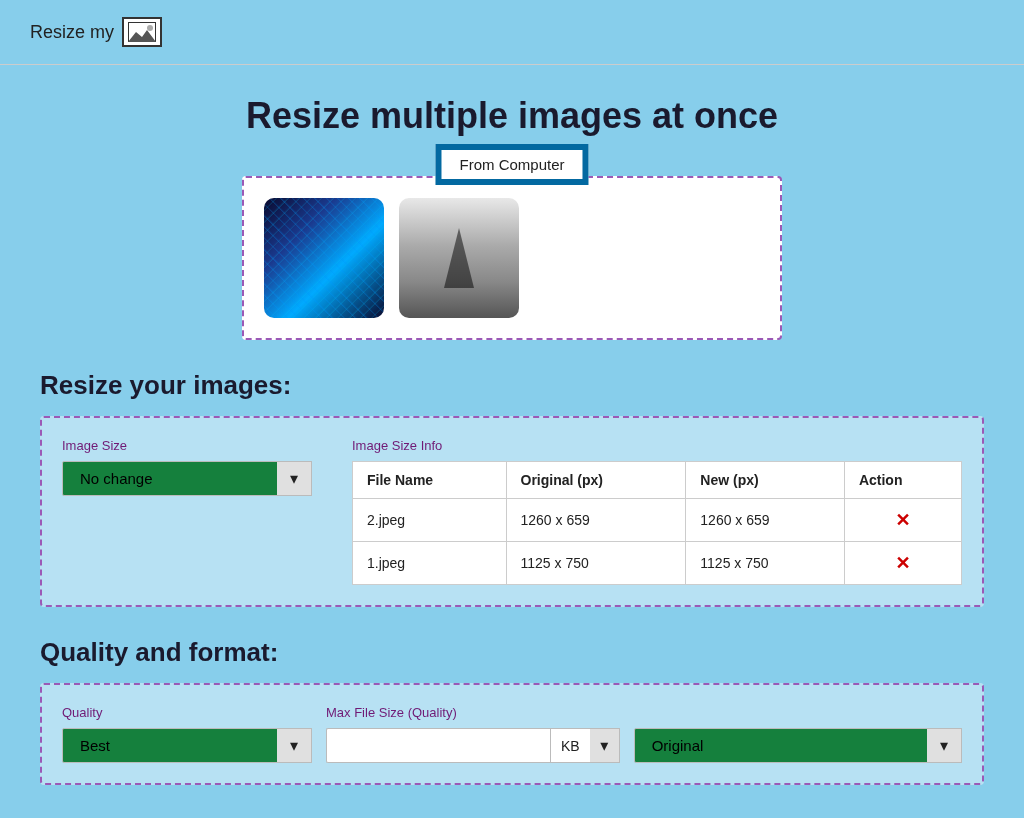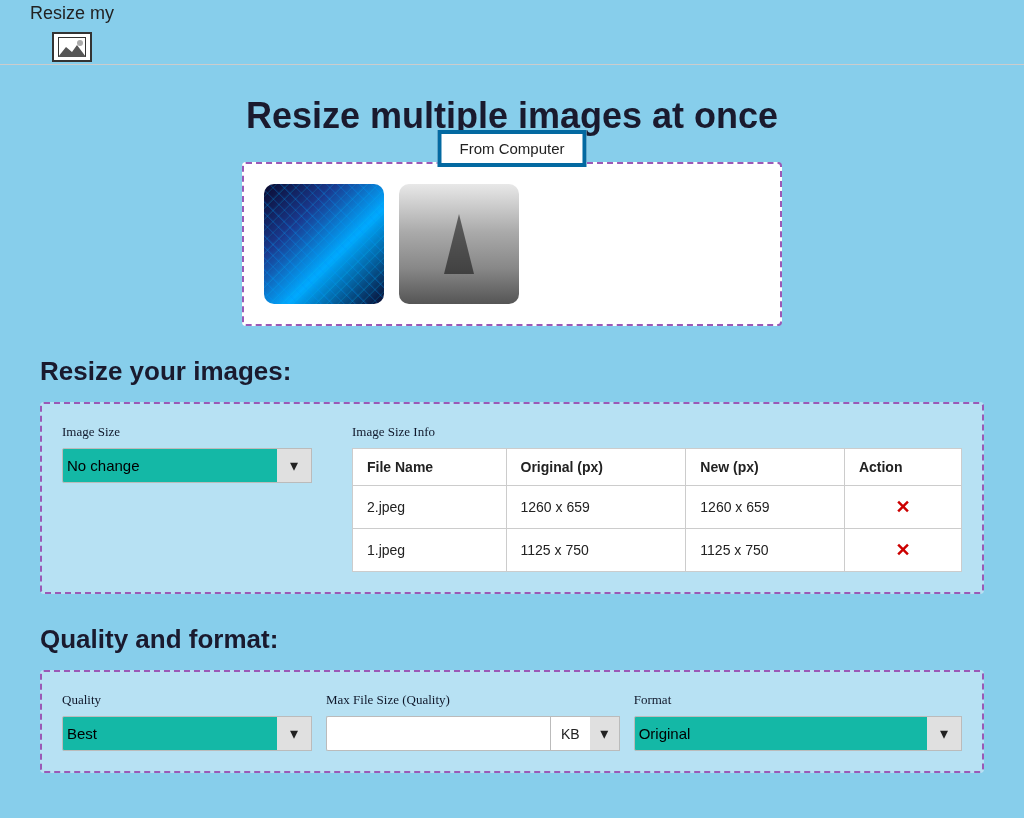--- a/index.html
+++ b/index.html
@@ -19,21 +19,20 @@
       height: 65px;
       border-bottom: 1px solid #ccc;
     }
     .navbar-brand {
       display: flex;
       align-items: center;
       gap: 8px;
       font-size: 18px;
       font-weight: 400;
       color: #222;
-      flex-direction: column;
     }
     .brand-logo {
       width: 40px;
       height: 30px;
       border: 2px solid #333;
       display: flex;
       align-items: center;
       justify-content: center;
       background: white;
     }
@@ -62,40 +61,40 @@
     
     .main-content {
       padding: 30px 40px;
     }
 
     .page-title {
       text-align: center;
       font-size: 36px;
       font-weight: 700;
       color: #1a1a2e;
-      margin-bottom: 25px;
+      margin-bottom: 39px;
     }
 
     
     .upload-section {
       display: flex;
       justify-content: center;
       margin-bottom: 30px;
     }
     .upload-container {
       position: relative;
       width: 540px;
     }
     .from-computer-tab {
       position: absolute;
       top: -32px;
       left: 50%;
       transform: translateX(-50%);
       background: white;
-      border: 4px solid #0369a1;
+      border: 6px solid #0369a1;
       padding: 6px 18px;
       font-size: 15px;
       cursor: pointer;
       z-index: 10;
     }
     .upload-dropzone {
       border: 2px dashed #9b59b6;
       background: white;
       border-radius: 4px;
       min-height: 160px;
@@ -162,34 +161,33 @@
     .resize-inner {
       display: flex;
       gap: 40px;
       align-items: flex-start;
     }
     .image-size-panel {
       flex: 0 0 250px;
     }
     .panel-label {
       font-size: 13px;
-      color: #0f172a;
+      color: #701a75;
       margin-bottom: 8px;
-      font-family: Liberation Serif, serif;
     }
     .select-wrapper {
       position: relative;
       display: flex;
     }
     .select-field {
       width: 100%;
-      padding: 8px 4px;
+      padding: 8px 17px;
       font-size: 15px;
       border: 1px solid #bbb;
-      background: #14b8a6;
+      background: #15803d;
       appearance: none;
       cursor: pointer;
       border-radius: 2px;
     }
     .select-arrow {
       position: absolute;
       right: 0;
       top: 0;
       bottom: 0;
       width: 35px;
@@ -387,21 +385,20 @@
         <div class="max-size-panel">
           <div class="panel-label">Max File Size (Quality)</div>
           <div class="max-size-input-row">
             <input type="text" class="max-size-input" value="" style="">
             <div class="kb-label">KB</div>
             <div class="kb-arrow">▾</div>
           </div>
         </div>
 
         <div class="format-panel">
-          <div class="panel-label">Format</div>
           <div class="select-wrapper">
             <select class="select-field">
               <option>Original</option>
               <option>JPEG</option>
               <option>PNG</option>
               <option>WebP</option>
               <option>GIF</option>
             </select>
             <div class="select-arrow">▾</div>
           </div>

